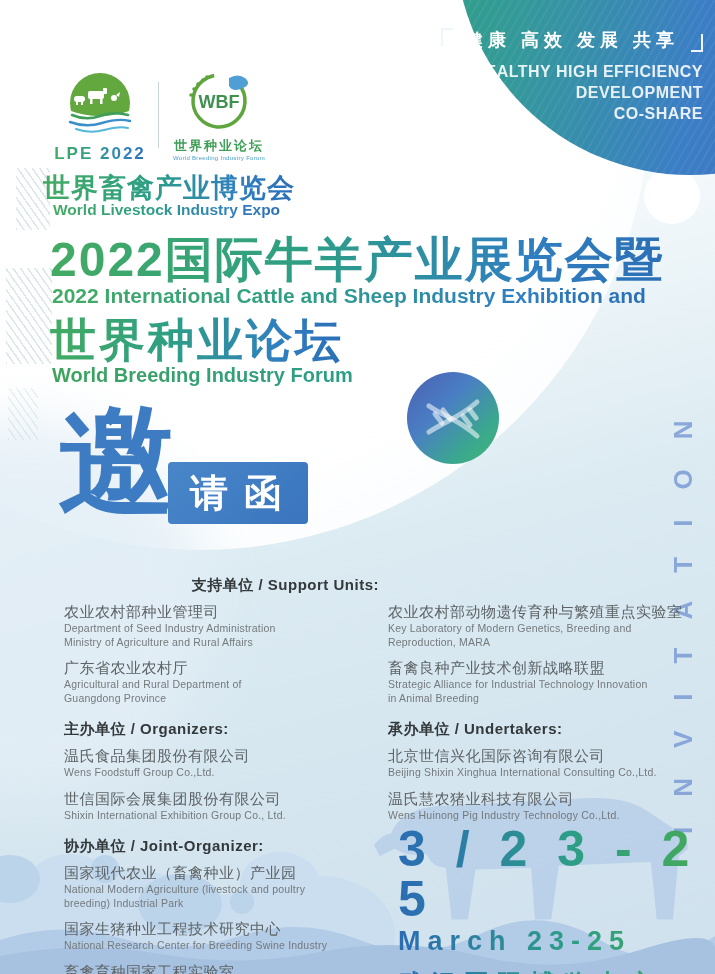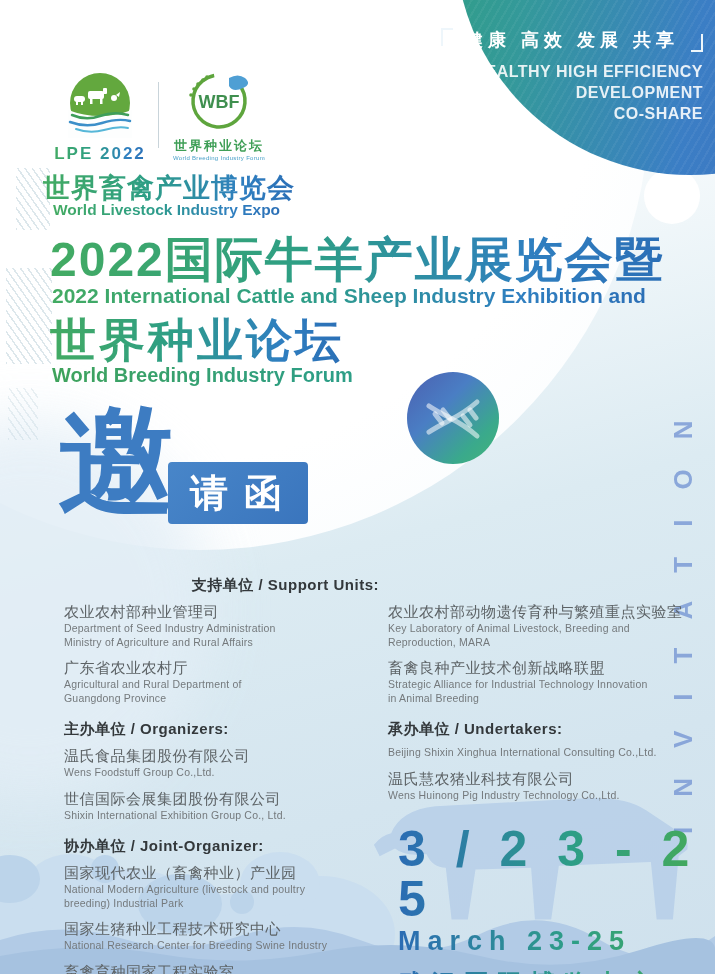--- a/index.html
+++ b/index.html
@@ -223,30 +223,31 @@
       <div class="org-zh">畜禽育种国家工程实验室</div>
 
     </div>
 
   </div>
 
   <div class="col col-right">
     <div class="spacer"></div>
     <div class="org-item">
       <div class="org-zh">农业农村部动物遗传育种与繁殖重点实验室</div>
-      <div class="org-en">Key Laboratory of Animal Livestock, Breeding and</div>
+      <div class="org-en">Key Laboratory of Modern Genetics, Breeding and</div>
       <div class="org-en">Reproduction, MARA</div>
     </div>
     <div class="org-item">
       <div class="org-zh">畜禽良种产业技术创新战略联盟</div>
       <div class="org-en">Strategic Alliance for Industrial Technology Innovation</div>
       <div class="org-en">in Animal Breeding</div>
     </div>
     <div class="sec-header">承办单位 / Undertakers:</div>
     <div class="org-item">
+      <div class="org-zh">北京世信兴化国际咨询有限公司</div>
       <div class="org-en">Beijing Shixin Xinghua International Consulting Co.,Ltd.</div>
     </div>
     <div class="org-item">
       <div class="org-zh">温氏慧农猪业科技有限公司</div>
       <div class="org-en">Wens Huinong Pig Industry Technology Co.,Ltd.</div>
     </div>
   </div>
 
   <div class="date-block">
     <div class="date-slash gradtext-date">3 / 2 3 - 2 5</div>

